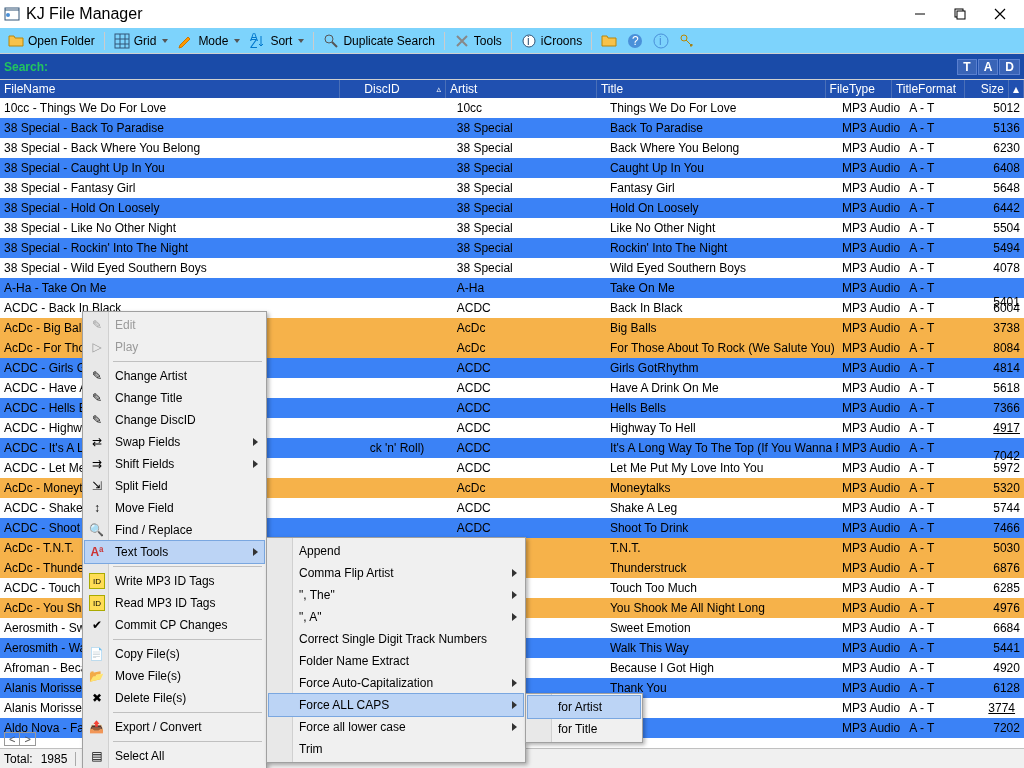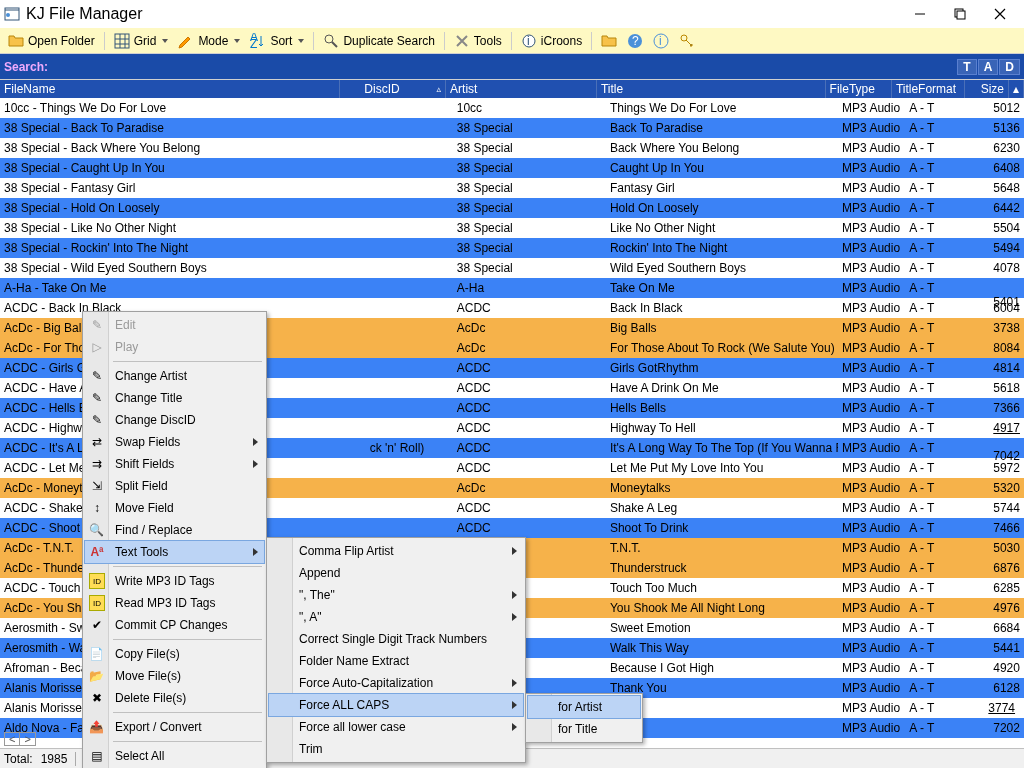--- a/index.html
+++ b/index.html
@@ -7,28 +7,28 @@
 
 
 .titlebar { height: 28px; display: flex; align-items: center; padding: 0 4px; background: #fff; }
 .titlebar .icon { width: 16px; height: 16px; margin-right: 6px; }
 .titlebar .title { flex: 1; font-size: 16px; }
 .titlebar .winbtns { display: flex; gap: 0; }
 .titlebar .winbtn { width: 40px; height: 28px; display: flex; align-items: center; justify-content: center; }
 .titlebar .winbtn svg { width: 12px; height: 12px; }
 
 
-.toolbar { height: 26px; display: flex; align-items: center; padding: 0 4px; gap: 2px; border-bottom: 1px solid #d0d0d0; background: #fef9c3; }
+.toolbar { height: 26px; display: flex; align-items: center; padding: 0 4px; gap: 2px; border-bottom: 1px solid #d0d0d0; background: #7dd3fc; }
 .toolbar .tbtn { display: flex; align-items: center; gap: 4px; padding: 2px 4px; border-radius: 2px; }
 .toolbar .tbtn .ticon { width: 16px; height: 16px; display: inline-flex; align-items: center; justify-content: center; }
 .toolbar .dropdown-arrow { width: 0; height: 0; border-left: 3px solid transparent; border-right: 3px solid transparent; border-top: 4px solid #555; margin-left: 2px; }
 .toolbar .sep { width: 1px; height: 18px; background: #ccc; margin: 0 3px; }
 
 .toolbar2 { height: 26px; display: flex; align-items: center; padding: 0 4px; gap: 4px; border-bottom: 1px solid #d0d0d0; background: #1a4ba8; color: #fff; }
-.toolbar2 .label { font-weight: bold; color: #f0abfc; }
+.toolbar2 .label { font-weight: bold; color: #22c55e; }
 .toolbar2 .row-arrows { margin-left: auto; color: #fff; display: flex; gap: 1px; }
 .toolbar2 .row-arrows span { background: #3964b7; border: 1px solid #5a80d0; padding: 0 5px; font-weight: bold; }
 
 
 .colheader { height: 18px; display: flex; background: #2050b0; color: #fff; font-size: 12px; align-items: stretch; }
 .colheader .col { padding: 1px 4px; border-right: 1px solid #4a6fb8; display: flex; align-items: center; }
 .colheader .sort-arrow { margin-left: auto; font-size: 9px; }
 
 .col-filename { width: 350px; }
 .col-discid   { width: 88px; text-align: left; justify-content: space-between; margin-left: 20px;}
@@ -624,25 +624,25 @@
   <div class="msep"></div>
   <div class="mitem">
       <span class="micon">▤</span>
       <span>Select All</span>
     </div>
 </div>
 
 <div class="menu sub">
   <div class="iconcol"></div>
   <div class="mitem">
+      <span>Append</span>
+    </div>
+  <div class="mitem">
       <span>Comma Flip Artist</span>
       <span class="sub-arrow"></span>
-    </div>
-  <div class="mitem">
-      <span>Append</span>
     </div>
   <div class="mitem">
       <span>", The"</span>
       <span class="sub-arrow"></span>
     </div>
   <div class="mitem">
       <span>", A"</span>
       <span class="sub-arrow"></span>
     </div>
   <div class="mitem">

